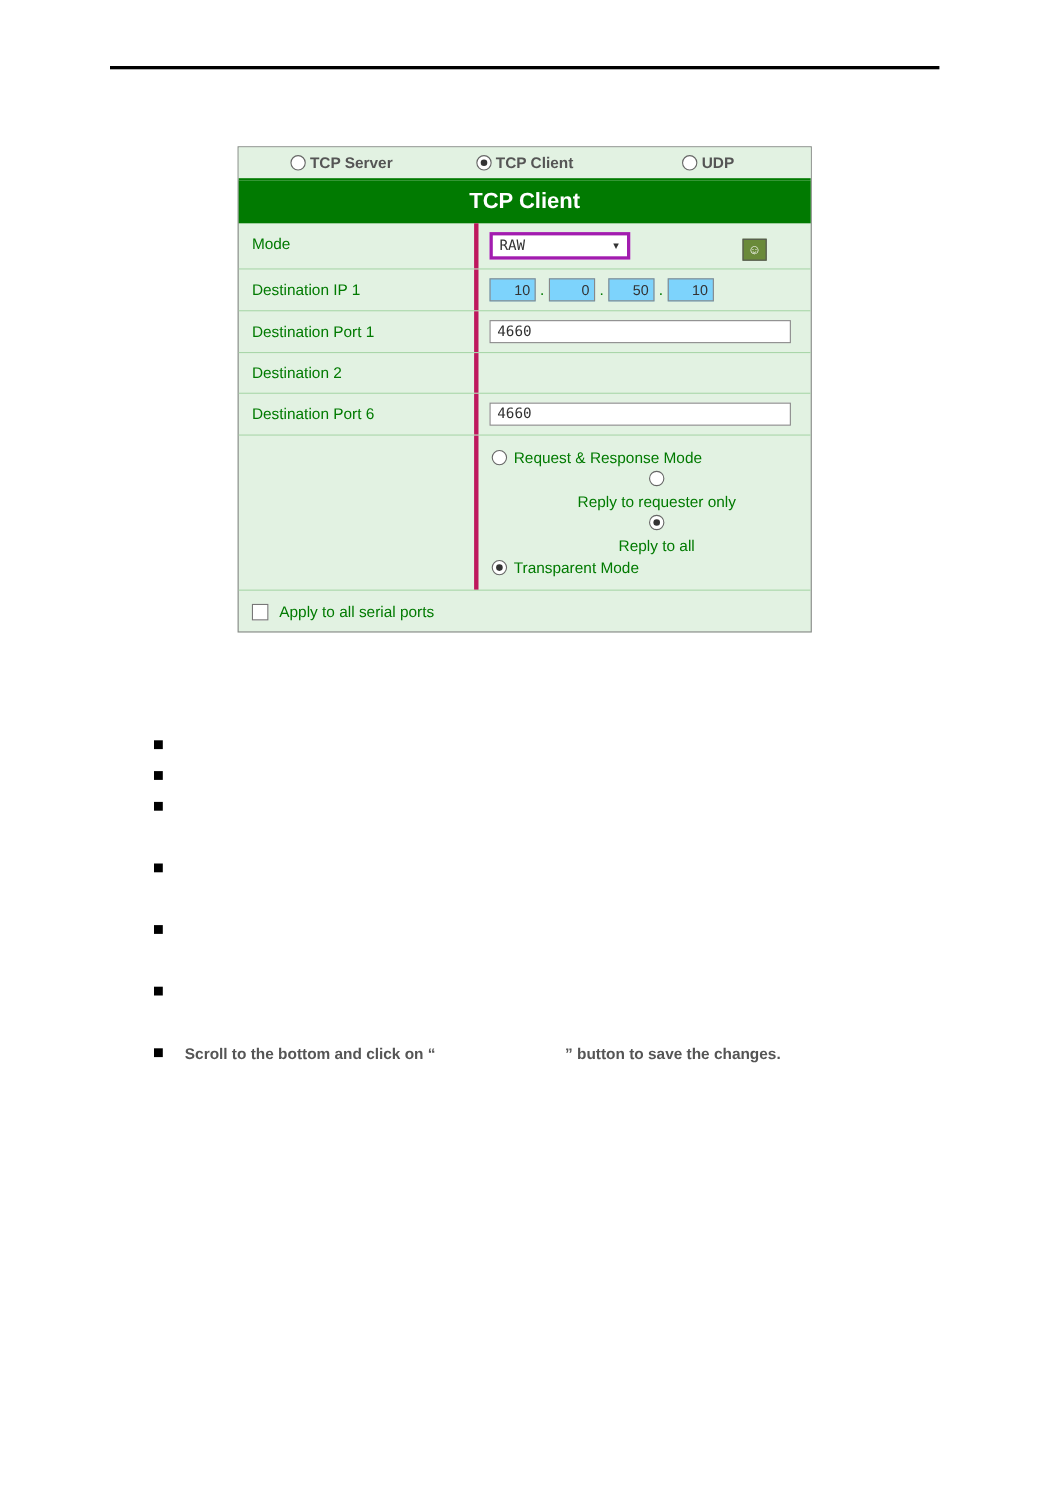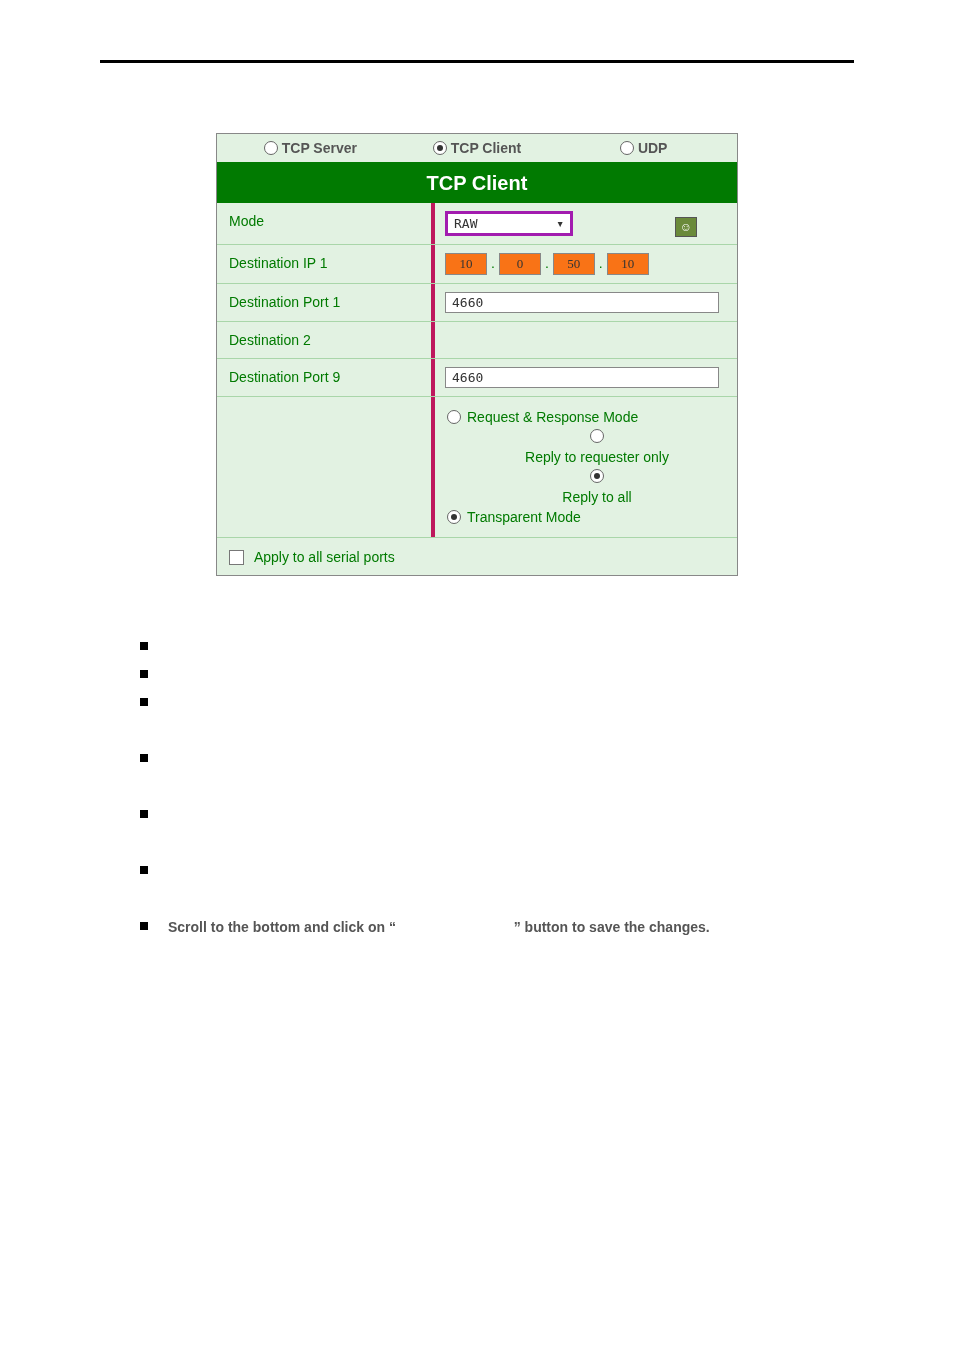--- a/index.html
+++ b/index.html
@@ -11,21 +11,21 @@
   }
   .page {
     padding: 60px 100px 40px 100px;
   }
   .top-rule {
     border-top: 3px solid #000;
     margin-bottom: 70px;
   }
   .screenshot {
     width: 520px;
-    margin: 0 auto 60px auto;
+    margin: 0 auto 92px auto;
     background: #e2f2e2;
     border: 1px solid #888;
   }
   .tabrow {
     display: flex;
     align-items: center;
     padding: 6px 10px;
     background: #e2f2e2;
     border-bottom: 2px solid #017a01;
     font-weight: bold;
@@ -100,26 +100,26 @@
     background: #6a8a3a;
     border: 1px solid #555;
     display: flex;
     align-items: center;
     justify-content: center;
     color: #fff;
     font-size: 12px;
   }
   .ip-octet {
     border: 1px solid #888;
-    background: #f97316;
+    background: #7dd3fc;
     width: 32px;
     padding: 2px 4px;
-    font-family: Liberation Serif, serif;
+    font-family: Liberation Sans, sans-serif;
     font-size: 13px;
-    text-align: center;
+    text-align: right;
     display: inline-block;
   }
   .ip-dot {
     padding: 0 4px;
     color: #017a01;
   }
   .text-input {
     border: 1px solid #888;
     background: #fff;
     padding: 2px 6px;
@@ -228,21 +228,21 @@
         <span class="text-input">4660</span>
       </div>
     </div>
 
     <div class="form-row">
       <div class="form-label">Destination 2</div>
     </div>
 
 
     <div class="form-row">
-      <div class="form-label">Destination Port 9</div>
+      <div class="form-label">Destination Port 6</div>
       <div class="form-value">
         <span class="text-input">4660</span>
       </div>
     </div>
 
     <div class="form-row">
       <div class="form-label"></div>
       <div class="form-value">
         <div class="sub-options">
           <div class="line">

